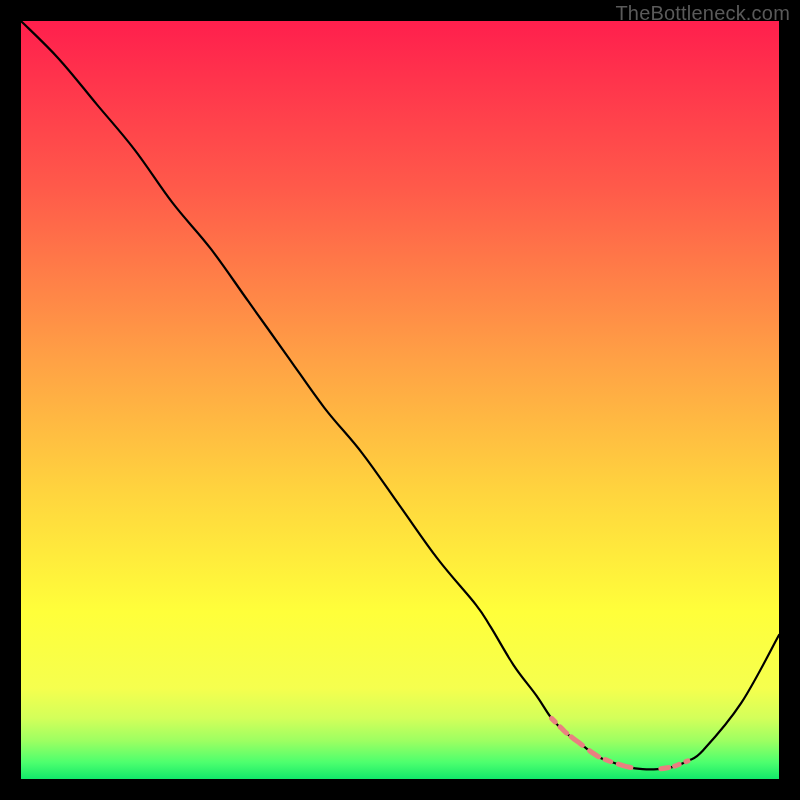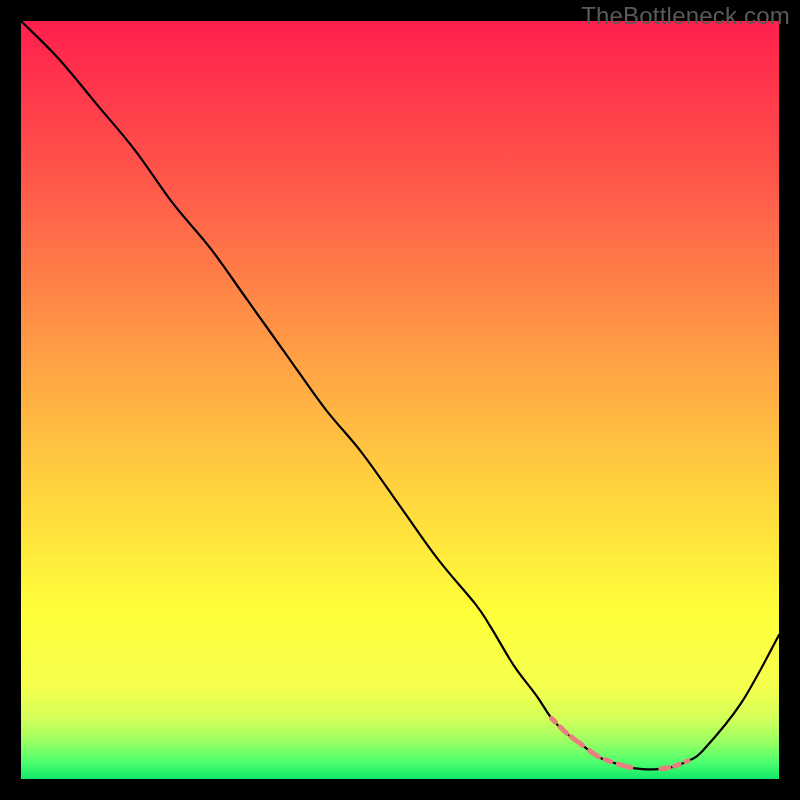--- a/index.html
+++ b/index.html
@@ -22,21 +22,21 @@
     left: 21px;
     top: 21px;
     width: 758px;
     height: 758px;
     
   }
   .watermark {
     position: absolute;
     top: 2px;
     right: 10px;
-    font-size: 24px;
+    font-size: 20px;
     font-weight: 500;
     color: #5a5a5a;
     letter-spacing: 0.2px;
     font-family: Arial, sans-serif;
   }
   svg.curve-svg {
     position: absolute;
     left: 0;
     top: 0;
     width: 800px;

